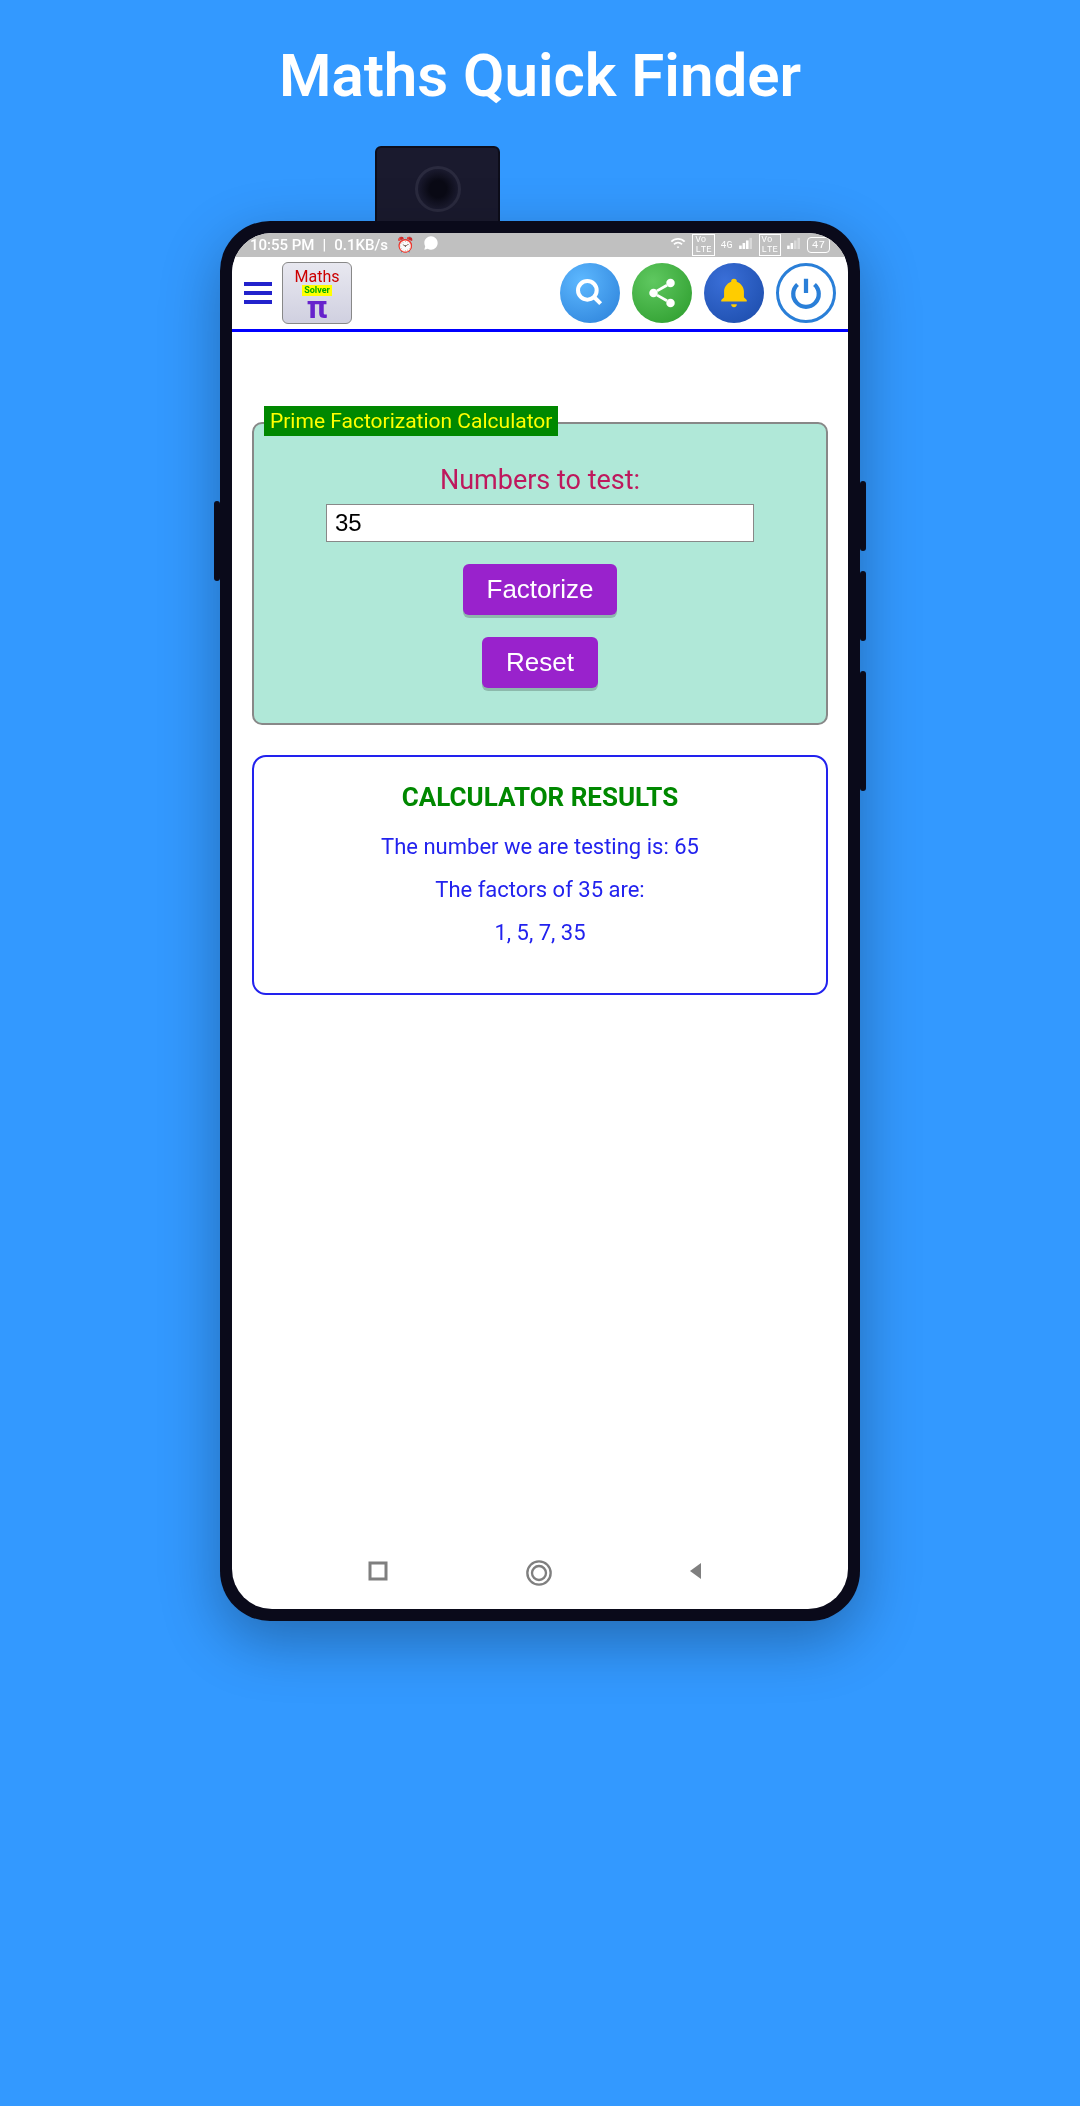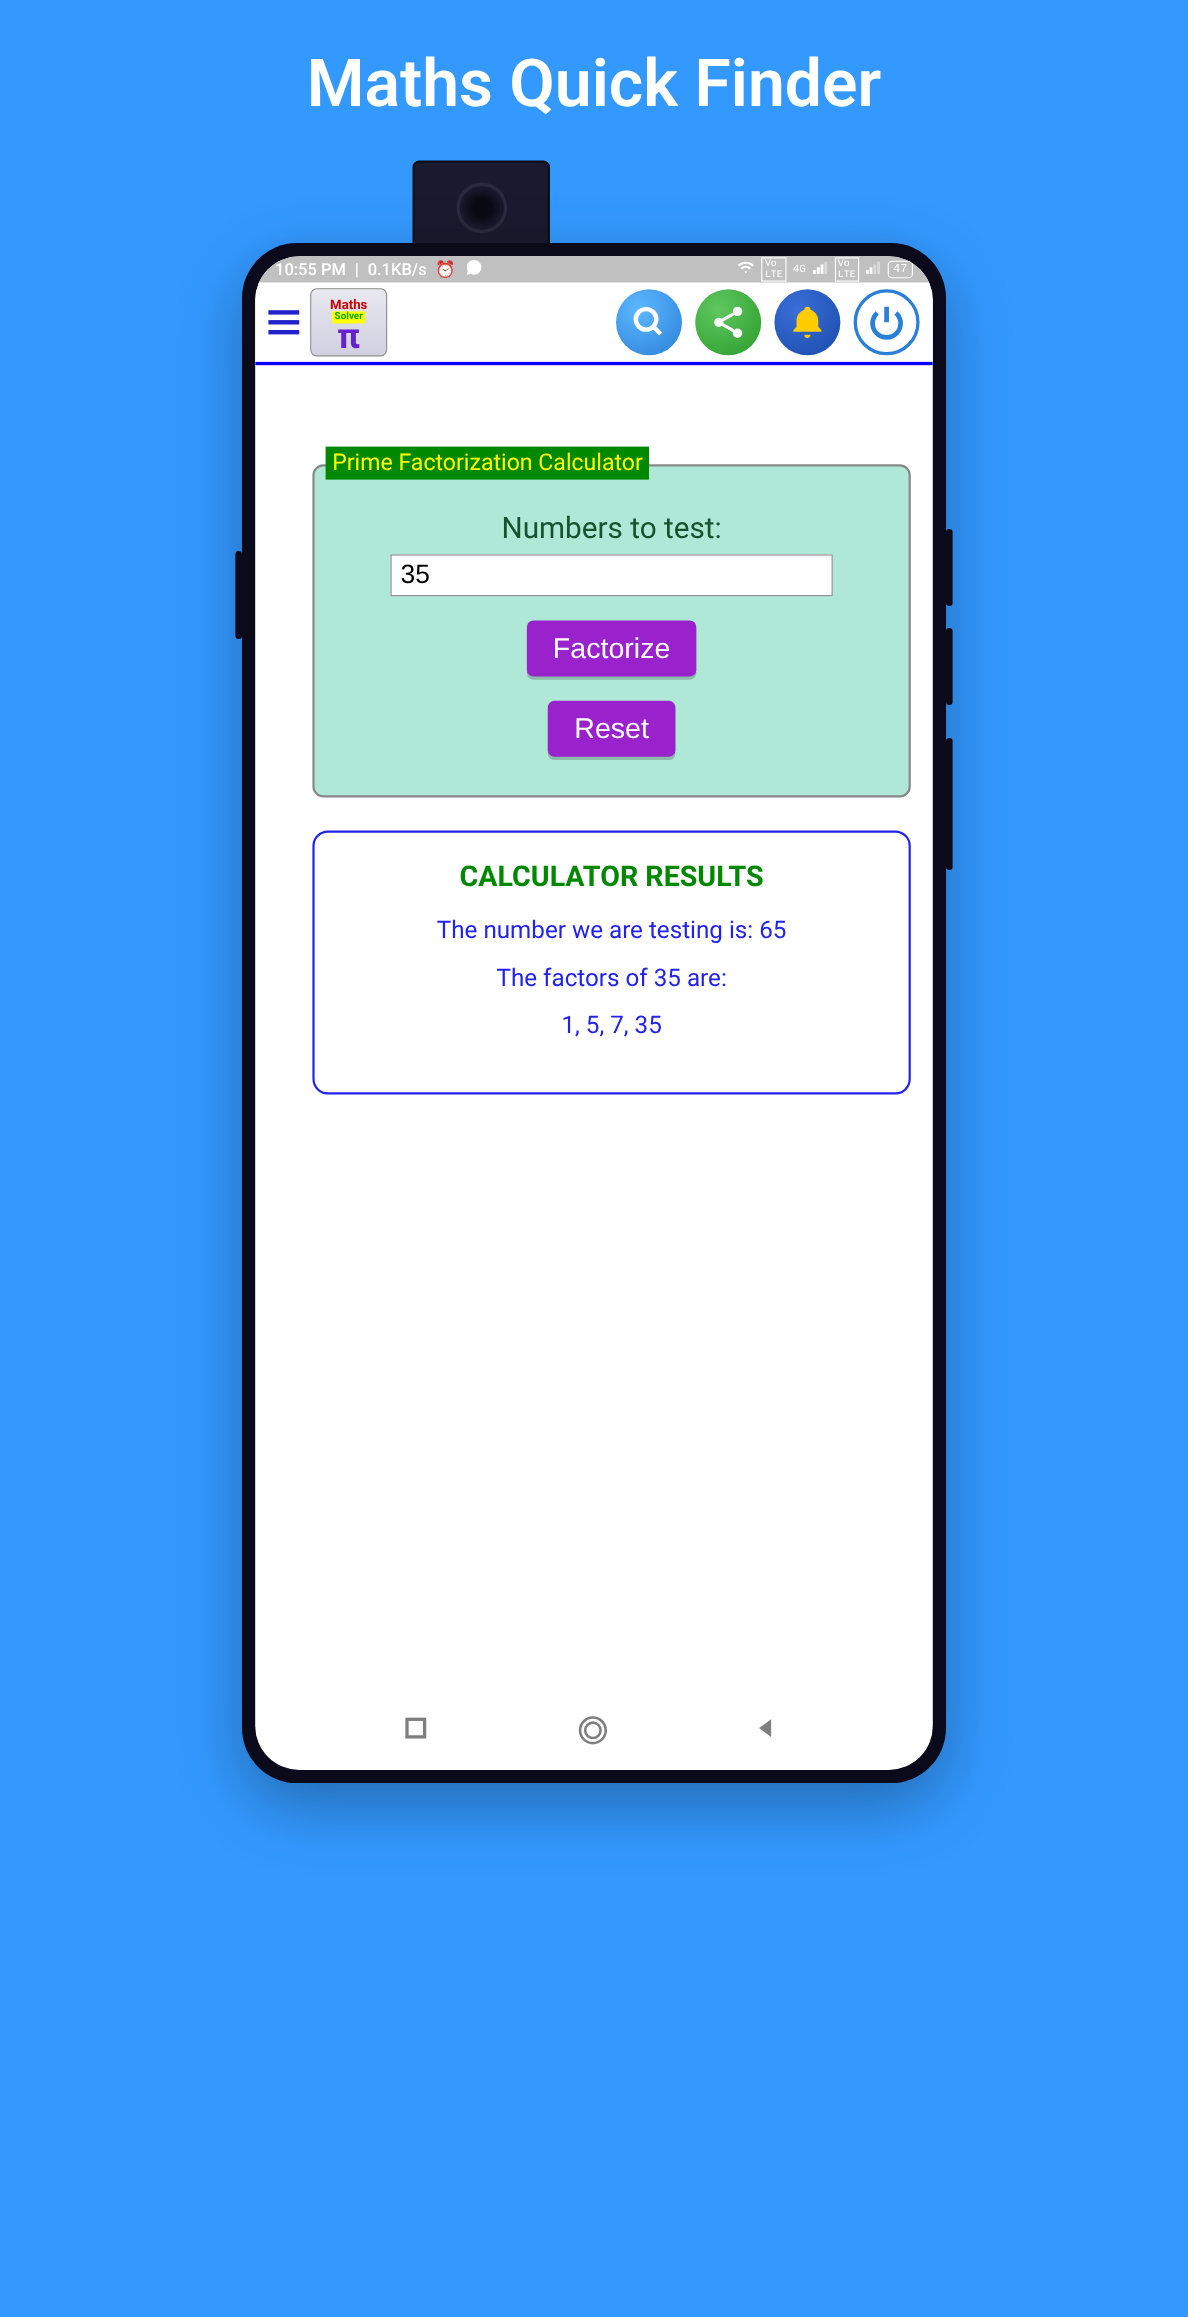--- a/index.html
+++ b/index.html
@@ -92,53 +92,53 @@
 .menu-btn { width: 32px; display: flex; flex-direction: column; gap: 5px; cursor: pointer; padding: 6px 2px; }
 .menu-line { height: 4px; background: #2222cc; }
 .logo-box {
   width: 70px; height: 62px;
   background: linear-gradient(#e8e8f0, #d0d0e0);
   border: 1px solid #888;
   border-radius: 6px;
   position: relative;
   display: flex; flex-direction: column; align-items: center; justify-content: center;
 }
-.logo-top { color: #cc0000; font-size: 12px; font-weight: bold; line-height: 1; }
+.logo-top { color: #cc0000; font-size: 16px; font-weight: normal; line-height: 1; }
 .logo-mid { color: #00aa00; font-size: 9px; font-weight: bold; line-height: 1; background: #ffff00; padding: 1px 2px; }
 .logo-pi { color: #6622cc; font-size: 32px; font-weight: bold; line-height: 0.6; margin-top: 2px; }
 .spacer { flex: 1; }
 .circle-btn {
   width: 60px; height: 60px; border-radius: 50%;
   display: flex; align-items: center; justify-content: center;
   cursor: pointer; margin: 0 2px;
 }
 .btn-search { background: radial-gradient(circle at 35% 30%, #5db8ff, #2a7fd8); }
 .btn-share { background: radial-gradient(circle at 35% 30%, #5fc860, #2a9a2a); }
 .btn-bell { background: radial-gradient(circle at 35% 30%, #3a6fd8, #1a4aa8); }
 .btn-power { background: white; border: 3px solid #2a7fd8; }
-.app-content { padding: 30px 20px 0; margin-left: 32px; }
+.app-content { padding: 30px 20px 0; }
 .calc-box {
   border: 2px solid #888;
   border-radius: 10px;
   background: #b0e8d8;
   padding: 30px 25px 35px;
   position: relative;
   margin-top: 15px;
 }
 .calc-title-badge {
   position: absolute;
   top: -18px; left: 10px;
   background: #008800;
   color: #ffff00;
   font-size: 21px;
   padding: 3px 6px;
   font-weight: 400;
 }
 .input-label {
-  color: #14532d;
+  color: #be185d;
   font-size: 27px;
   text-align: center;
   margin-bottom: 8px;
   margin-top: 10px;
 }
 .num-input {
   width: 82%;
   margin: 0 auto;
   display: block;
   font-size: 24px;

